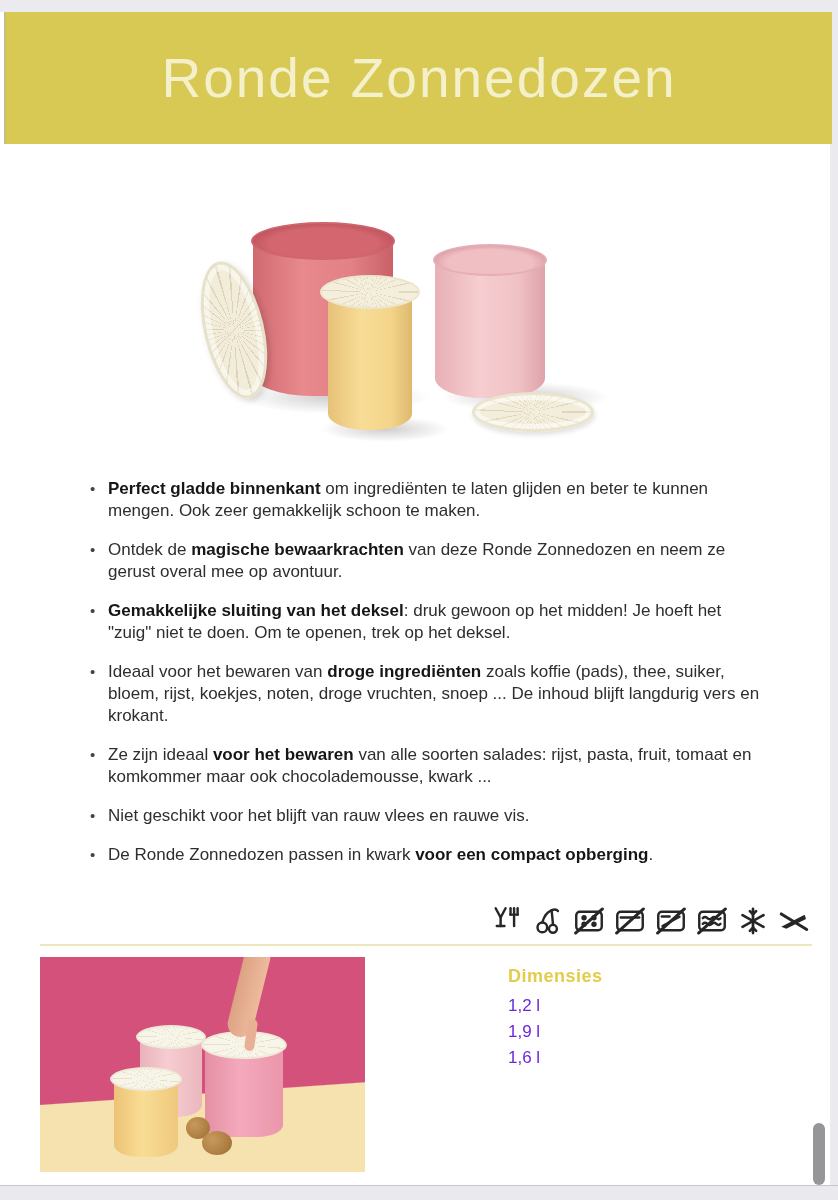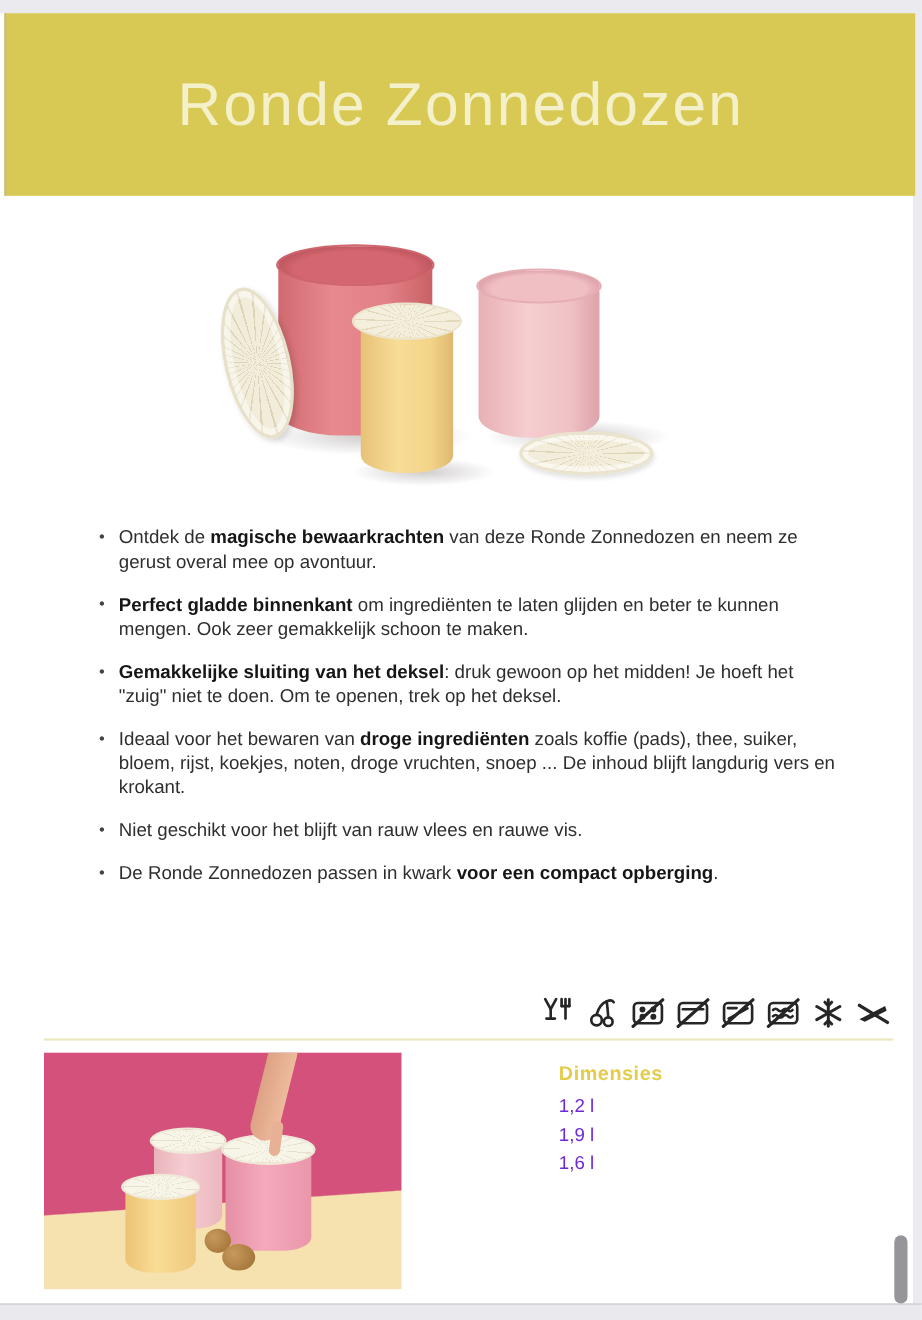--- a/index.html
+++ b/index.html
@@ -7,21 +7,21 @@
     width:838px;height:1200px;position:relative;overflow:hidden;
     background:#ffffff;font-family:"Liberation Sans",sans-serif;
   }
   
   .top-strip{position:absolute;left:0;top:0;width:838px;height:12px;background:#eaeaef;}
   .right-strip{position:absolute;right:0;top:0;width:8px;height:1200px;background:#eaeaef;}
   .bottom-bar{position:absolute;left:0;top:1185px;width:838px;height:15px;background:#e9e9ee;border-top:1px solid #c6c6cc;box-sizing:border-box;}
   .v-thumb{position:absolute;left:813px;top:1123px;width:12px;height:62px;border-radius:6px;background:#96969a;}
   
   .banner{
-    position:absolute;left:4px;top:12px;width:826px;height:166px;
+    position:absolute;left:4px;top:12px;width:826px;height:132px;
     background:#d8c955;display:flex;align-items:center;justify-content:center;
     border-left:2px solid #c5c07a;
   }
   .banner h1{
     margin:0;font-weight:300;font-size:55px;letter-spacing:2px;
     color:#f4f0ca;font-family:"Liberation Sans",sans-serif;
   }
   
   .hero{position:absolute;left:200px;top:220px;width:430px;height:235px;}
   .hero *{position:absolute;box-sizing:border-box;}
@@ -132,24 +132,25 @@
   <div class="coral-top"></div>
   <div class="lid-tilt"></div>
   <div class="pink-body"></div>
   <div class="pink-top"></div>
   <div class="yellow-body"></div>
   <div class="yellow-lid"></div>
   <div class="lid-flat"></div>
 </div>
 
 <ul class="features">
+    <li><span class="b">Perfect gladde binnenkant</span><span> om ingrediënten te laten glijden en beter te kunnen mengen. Ook zeer gemakkelijk schoon te maken.</span></li>
     <li><span>Ontdek de </span><span class="b">magische bewaarkrachten</span><span> van deze Ronde Zonnedozen en neem ze gerust overal mee op avontuur.</span></li>
-    <li><span class="b">Perfect gladde binnenkant</span><span> om ingrediënten te laten glijden en beter te kunnen mengen. Ook zeer gemakkelijk schoon te maken.</span></li>
     <li><span class="b">Gemakkelijke sluiting van het deksel</span><span>: druk gewoon op het midden! Je hoeft het "zuig" niet te doen. Om te openen, trek op het deksel.</span></li>
     <li><span>Ideaal voor het bewaren van </span><span class="b">droge ingrediënten</span><span> zoals koffie (pads), thee,  suiker, bloem, rijst, koekjes, noten,  droge vruchten, snoep ... De inhoud blijft langdurig vers en krokant.</span></li>
+    <li><span>Ze zijn ideaal </span><span class="b">voor het bewaren</span><span> van alle soorten salades: rijst, pasta, fruit, tomaat en komkommer maar ook chocolademousse, kwark ...</span></li>
     <li><span>Niet geschikt voor het blijft van rauw vlees en rauwe vis.</span></li>
     <li><span>De Ronde Zonnedozen passen in kwark </span><span class="b">voor een compact opberging</span><span>.</span></li>
   </ul>
 
 <div class="care-row">
     <span class="cicon">
       <svg viewBox="0 0 24 24">
         <polyline points="4,3 7.5,9.5 7.5,15.5" fill="none" stroke="#262626" stroke-width="1.7" stroke-linecap="round" stroke-linejoin="round"></polyline>
         <polyline points="11,3 7.5,9.5" fill="none" stroke="#262626" stroke-width="1.7" stroke-linecap="round" stroke-linejoin="round"></polyline>
         <line x1="4.8" y1="15.5" x2="10.2" y2="15.5" fill="none" stroke="#262626" stroke-width="1.7" stroke-linecap="round" stroke-linejoin="round"></line>

